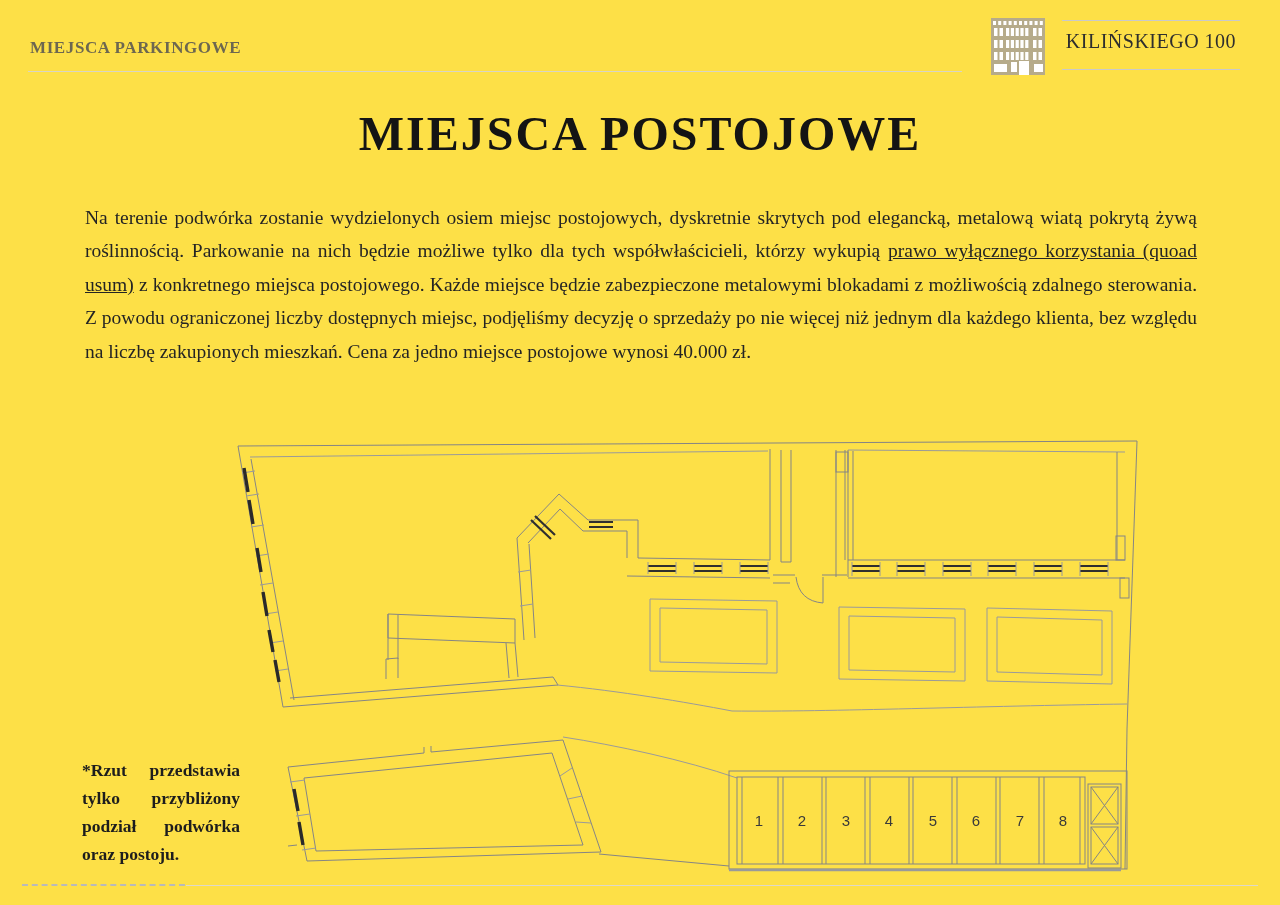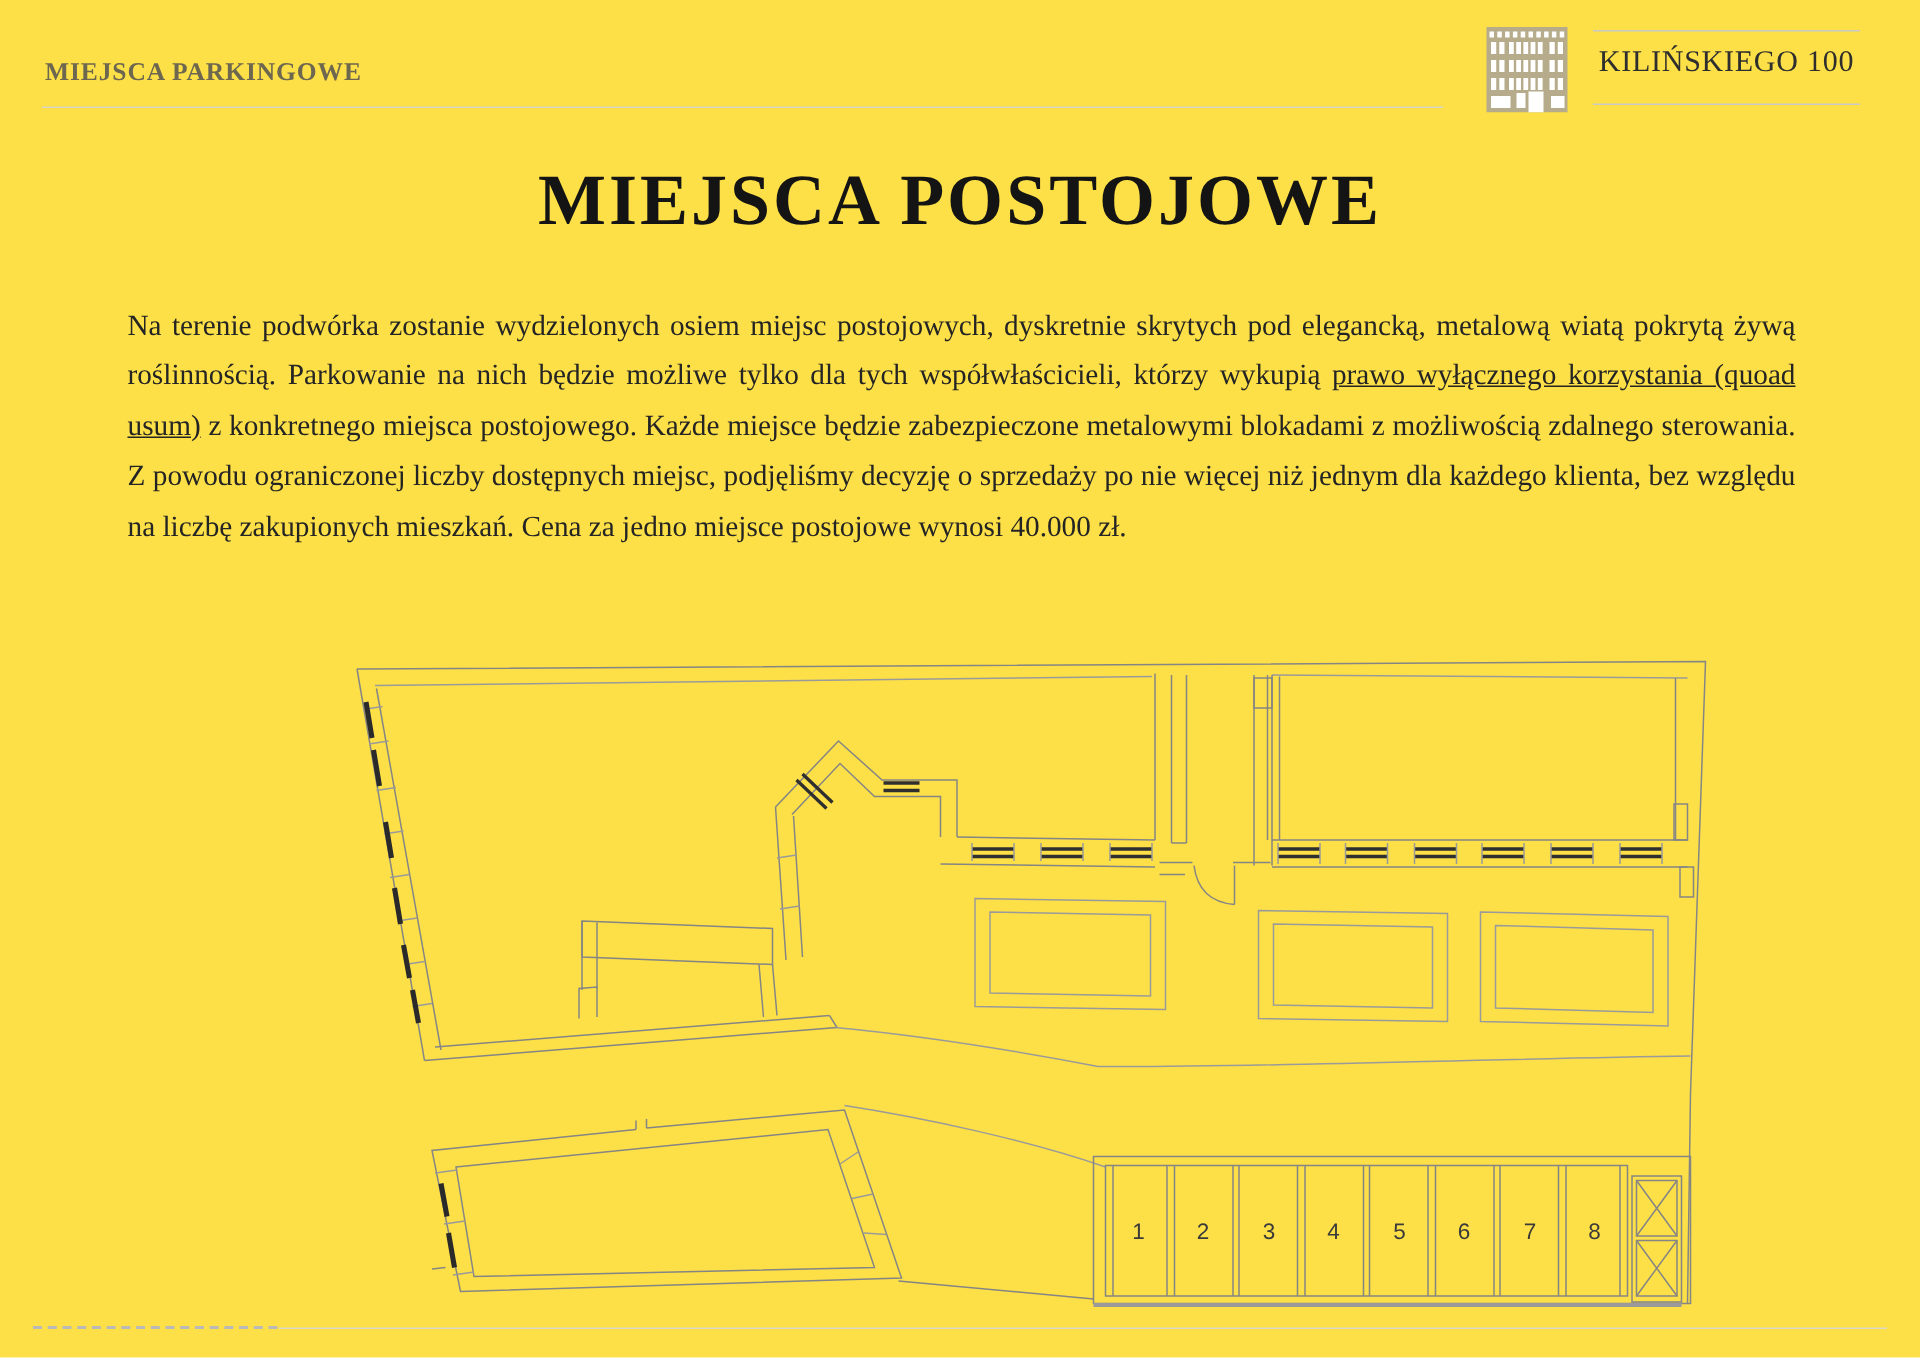--- a/index.html
+++ b/index.html
@@ -193,17 +193,18 @@
     <text x="759" y="826">1</text>
     <text x="802" y="826">2</text>
     <text x="846" y="826">3</text>
     <text x="889" y="826">4</text>
     <text x="933" y="826">5</text>
     <text x="976" y="826">6</text>
     <text x="1020" y="826">7</text>
     <text x="1063" y="826">8</text>
   </svg>
 
+  <div id="footnote">*Rzut przedstawia tylko przybliżony podział podwórka oraz postoju.</div>
 
   <div id="footer-rule-dashed"></div>
   <div id="footer-rule-solid"></div>
 
 </div>
 
 </body></html>

